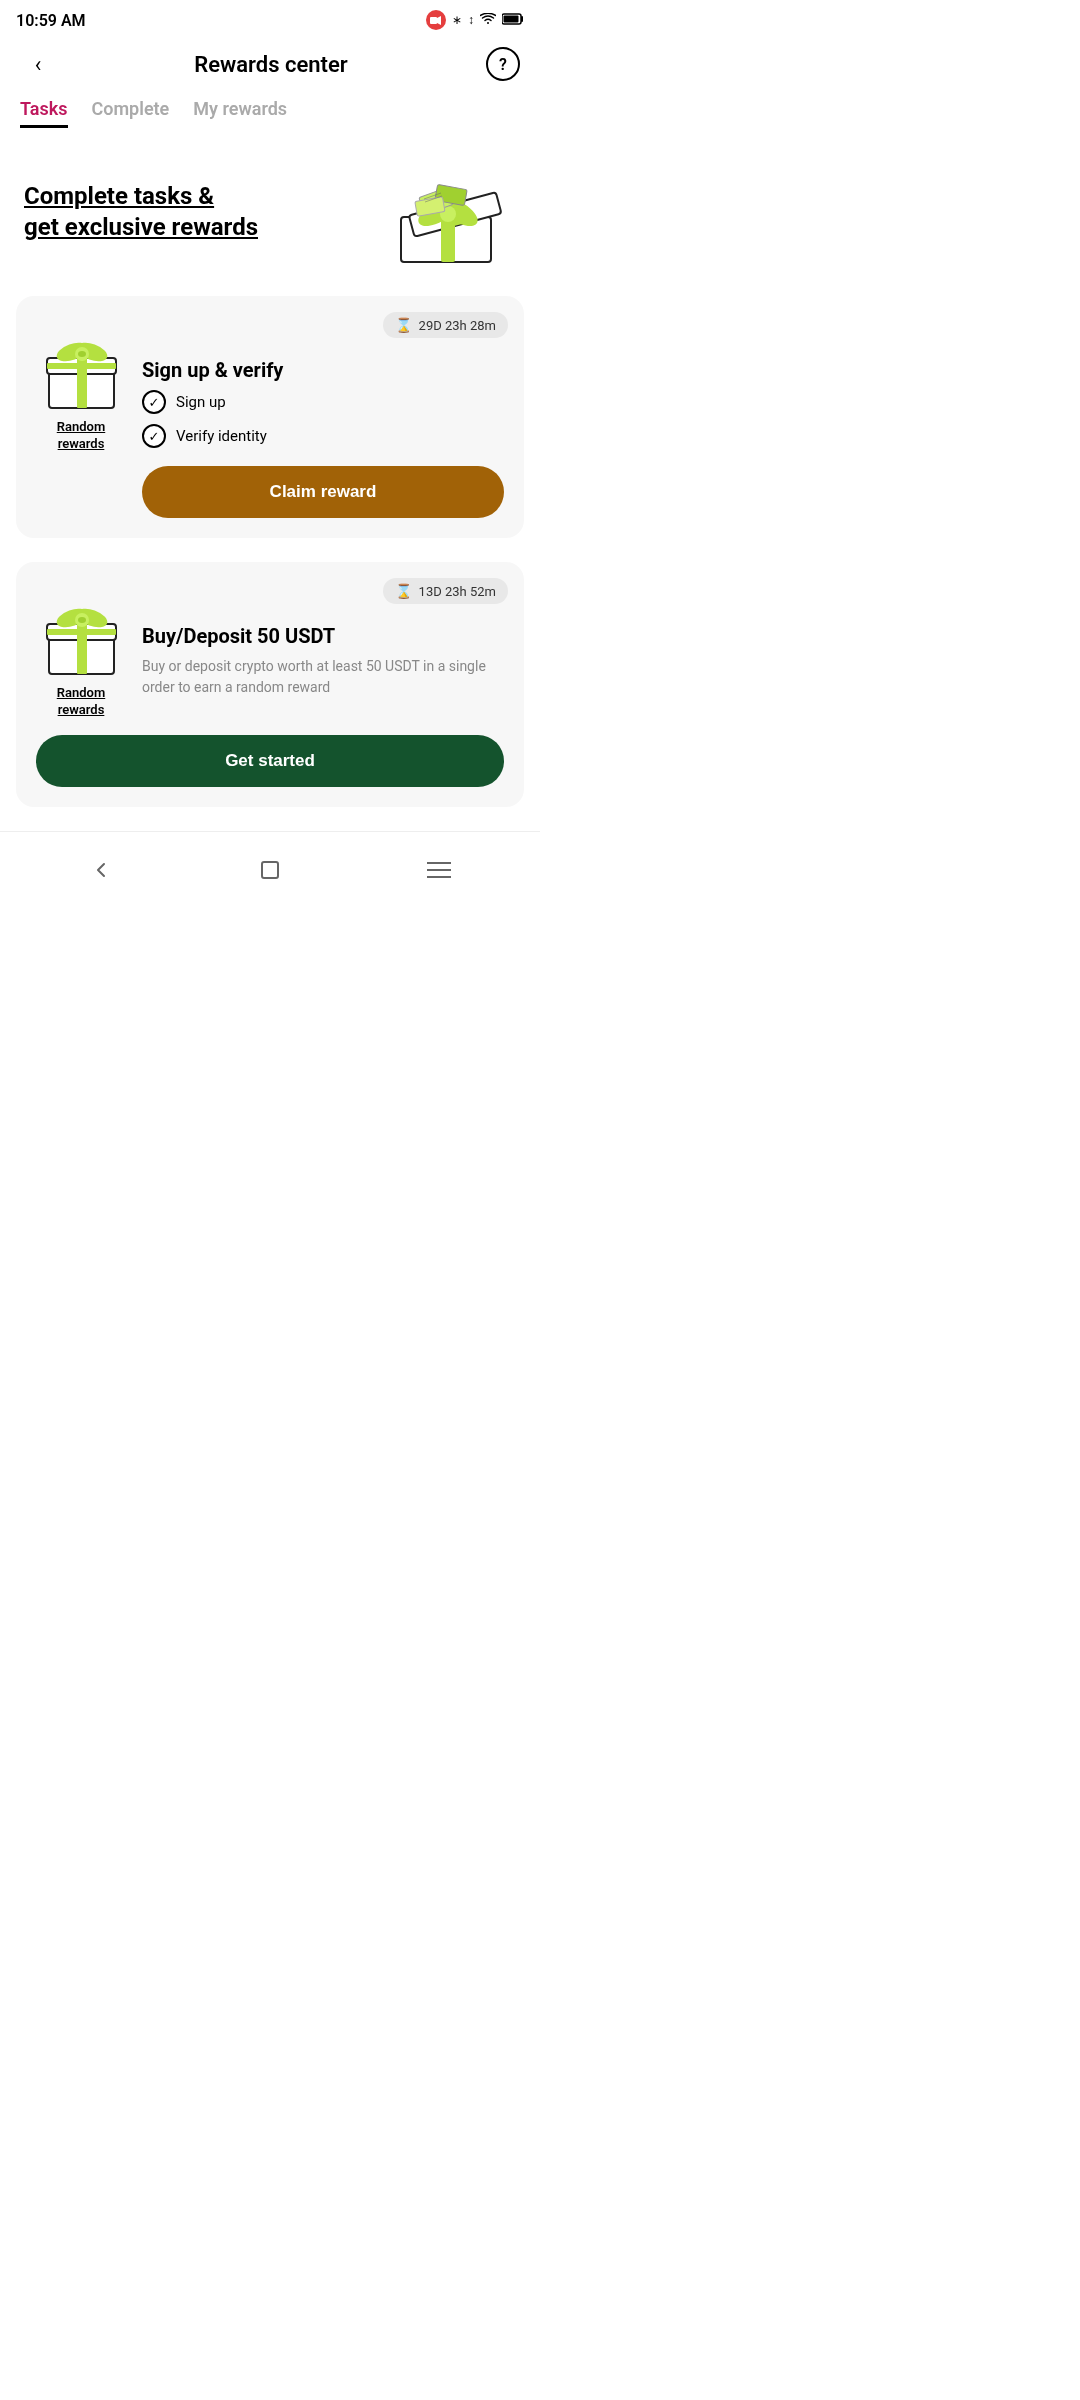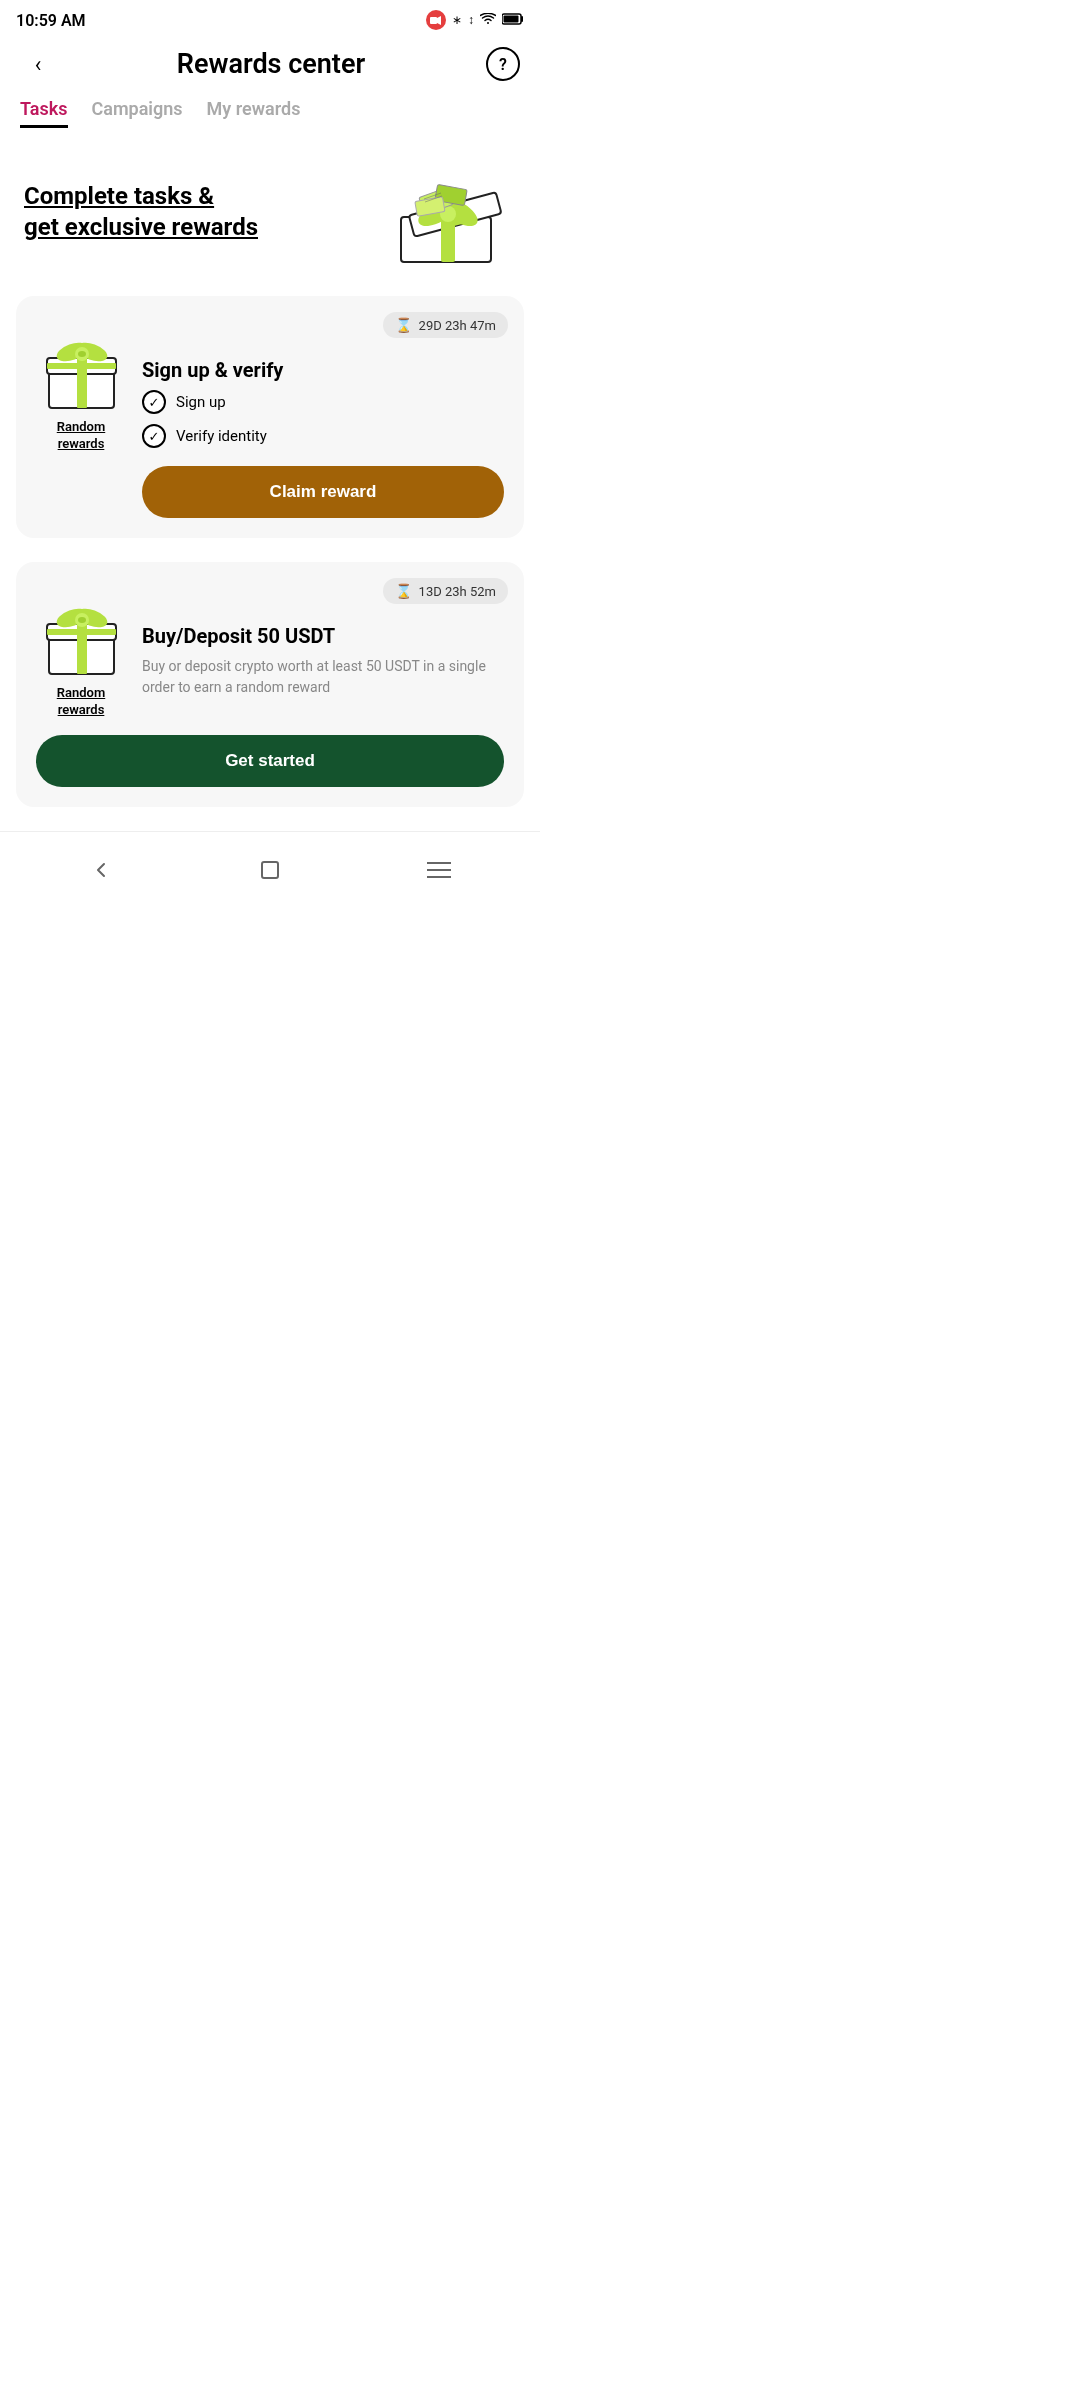--- a/index.html
+++ b/index.html
@@ -58,21 +58,21 @@
       font-size: 22px;
       color: #000;
       cursor: pointer;
       width: 36px;
       height: 36px;
       display: flex;
       align-items: center;
       justify-content: center;
     }
     .header-title {
-      font-size: 27px;
+      font-size: 22px;
       font-weight: 600;
       color: #000;
     }
     .help-btn {
       width: 34px;
       height: 34px;
       border-radius: 50%;
       border: 2px solid #000;
       display: flex;
       align-items: center;
@@ -329,21 +329,21 @@
 </div>
 
 <div class="header">
   <div class="back-btn">‹</div>
   <span class="header-title">Rewards center</span>
   <div class="help-btn">?</div>
 </div>
 
 <div class="tabs">
   <div class="tab active">Tasks</div>
-  <div class="tab">Campaigns</div>
+  <div class="tab">Complete</div>
   <div class="tab">My rewards</div>
 </div>
 
 <div class="hero">
   <div class="hero-text">
     <h2>
       <span>Complete tasks &amp;</span><br>
       <span>get exclusive rewards</span>
     </h2>
   </div>
@@ -371,21 +371,21 @@
 
       <line x1="43" y1="42" x2="60" y2="36" stroke="#666" stroke-width="1" opacity="0.5"></line>
       <line x1="44" y1="45" x2="61" y2="39" stroke="#666" stroke-width="1" opacity="0.5"></line>
     </svg>
   </div>
 </div>
 
 <div class="card">
   <div class="timer-badge">
     <span class="timer-icon">⌛</span>
-    <span>29D 23h 47m</span>
+    <span>29D 23h 28m</span>
   </div>
 
   <div class="card-body">
     <div class="card-gift-col">
 
       <svg class="gift-small-svg" viewBox="0 0 85 85" fill="none" xmlns="http://www.w3.org/2000/svg">
 
         <rect x="10" y="42" width="65" height="38" rx="3" fill="white" stroke="#222" stroke-width="2"></rect>
 
         <rect x="8" y="30" width="69" height="16" rx="3" fill="white" stroke="#222" stroke-width="2"></rect>

